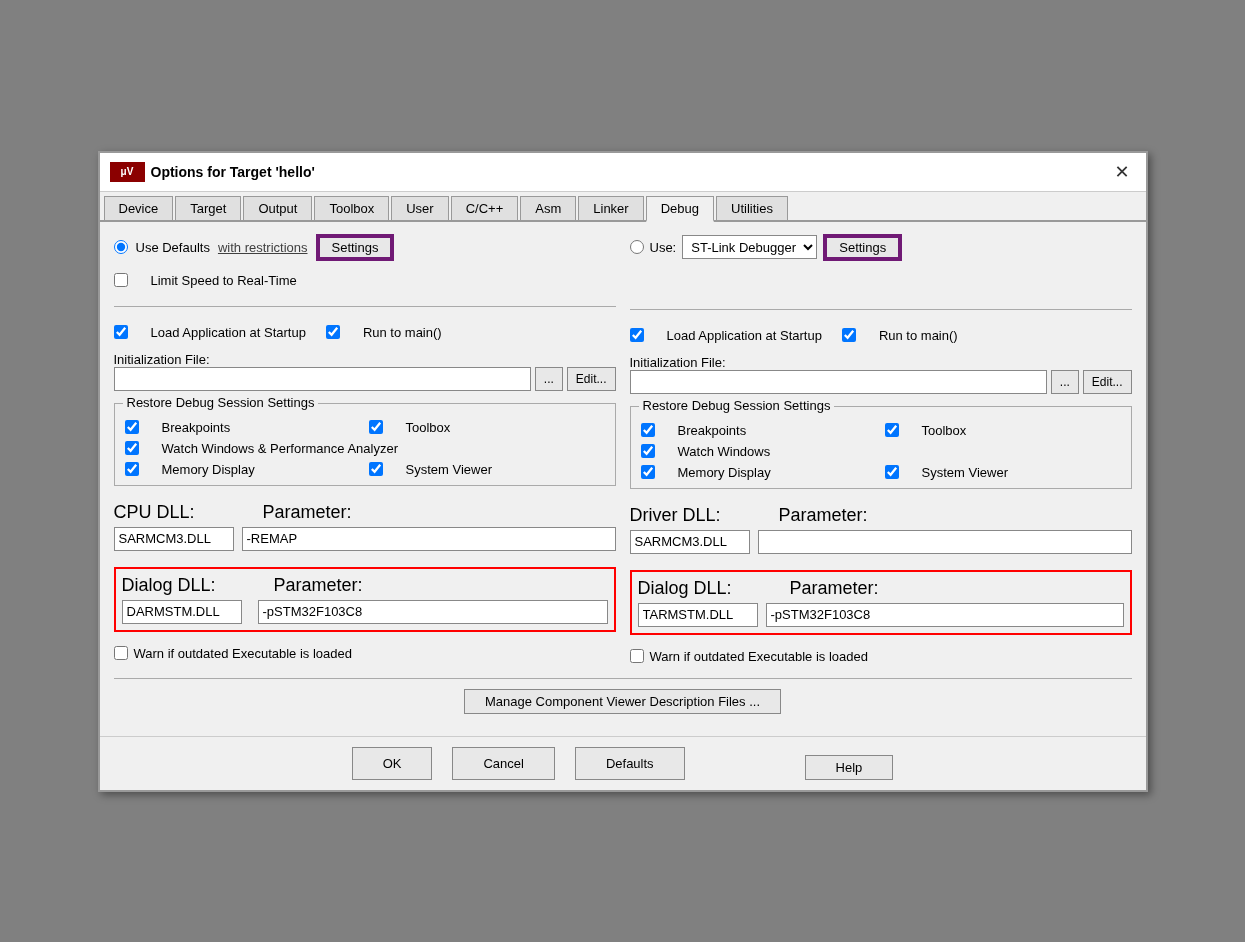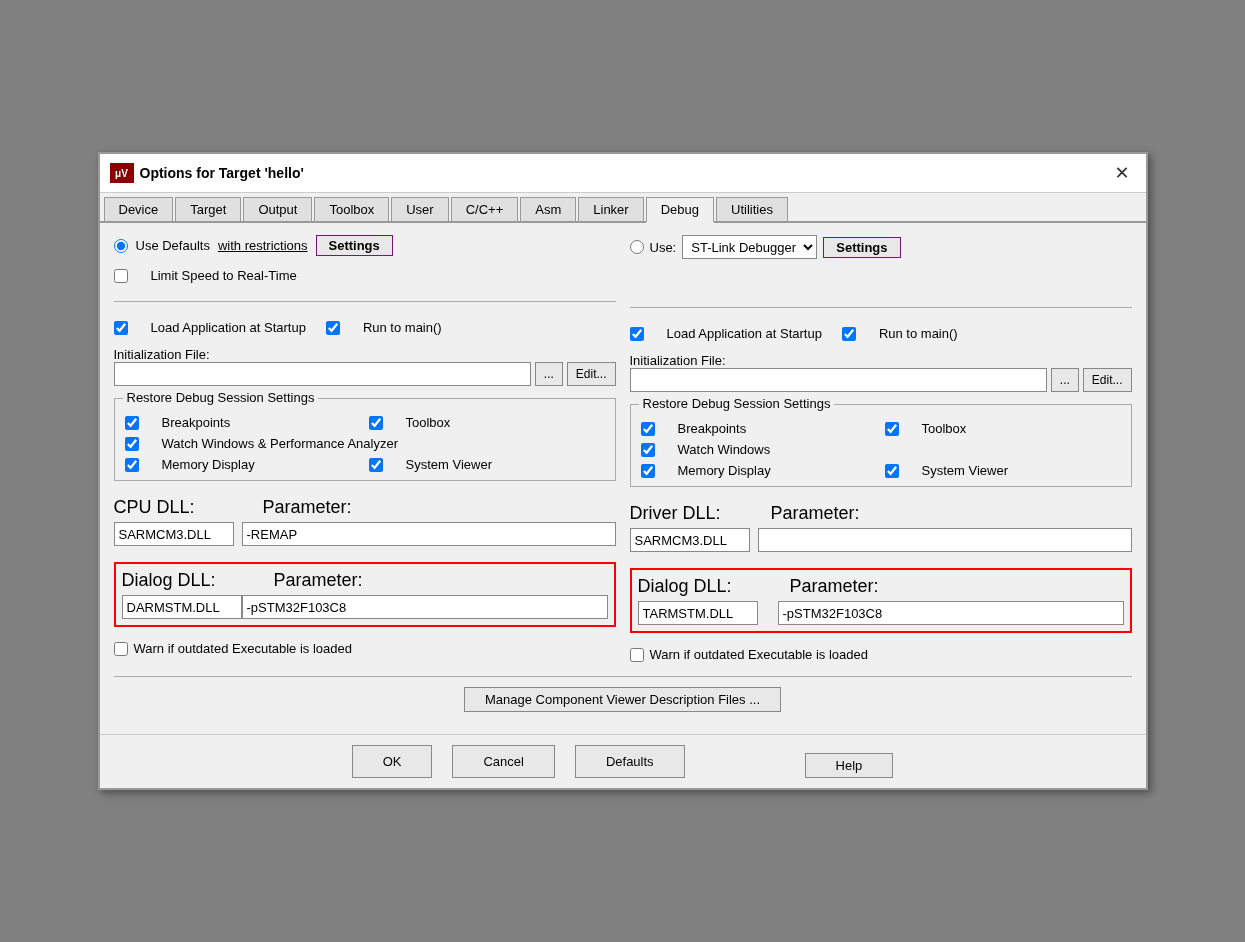--- a/index.html
+++ b/index.html
@@ -27,21 +27,21 @@
       border-bottom: 1px solid #ccc;
     }
     .title-bar-left {
       display: flex;
       align-items: center;
       gap: 6px;
       font-weight: bold;
       font-size: 14px;
     }
     .title-icon {
-      width: 24px;
+      width: 35px;
       height: 20px;
       background: #8B0000;
       display: inline-flex;
       align-items: center;
       justify-content: center;
       color: white;
       font-size: 10px;
       font-weight: bold;
     }
     .close-btn {
@@ -88,31 +88,30 @@
       flex-direction: column;
       gap: 8px;
     }
     .radio-row {
       display: flex;
       align-items: center;
       gap: 8px;
       margin-bottom: 4px;
     }
     .with-restrictions {
-      color: #000000;
+      color: #404040;
       text-decoration: underline;
       cursor: pointer;
     }
     .settings-btn {
       padding: 2px 12px;
-      border: 1px solid #701a75;
+      border: 4px solid #701a75;
       background: #e8e8e8;
       cursor: pointer;
       font-size: 13px;
-      font-weight: bold;
     }
     .checkbox-row {
       display: flex;
       align-items: center;
       gap: 23px;
     }
     .label-text {
       font-size: 13px;
     }
     .init-file-label {
@@ -323,21 +322,21 @@
             <input type="text" class="dll-input" value="SARMCM3.DLL" style="">
             <input type="text" class="param-input" value="-REMAP" style="">
           </div>
         </div>
 
         <div class="highlighted-section">
           <div style="display:flex; gap:8px; margin-bottom:4px;">
             <span class="dll-label">Dialog DLL:</span>
             <span class="dll-label" style="margin-left:50px;">Parameter:</span>
           </div>
-          <div style="display:flex; gap:0;">
+          <div style="display:flex; gap:16px;">
             <input type="text" class="dll-input" value="DARMSTM.DLL" style="">
             <input type="text" class="param-input" value="-pSTM32F103C8" style="">
           </div>
         </div>
 
         <div class="warn-row">
           <input type="checkbox" style="">
           <label class="label-text">Warn if outdated Executable is loaded</label>
         </div>
       </div>
@@ -396,36 +395,36 @@
               <label class="label-text">Memory Display</label>
             </div>
             <div class="checkbox-row">
               <input type="checkbox" checked="" style="">
               <label class="label-text">System Viewer</label>
             </div>
           </div>
         </div>
 
         <div class="dll-section">
-          <div style="display:flex; margin-bottom:4px;">
+          <div style="display:flex; gap:8px; margin-bottom:4px;">
             <span class="dll-label">Driver DLL:</span>
             <span class="dll-label" style="margin-left:50px;">Parameter:</span>
           </div>
           <div style="display:flex; gap:8px;">
             <input type="text" class="dll-input" value="SARMCM3.DLL" style="">
             <input type="text" class="param-input" value="" style="">
           </div>
         </div>
 
         <div class="highlighted-section">
           <div style="display:flex; gap:8px; margin-bottom:4px;">
             <span class="dll-label">Dialog DLL:</span>
             <span class="dll-label" style="margin-left:50px;">Parameter:</span>
           </div>
-          <div style="display:flex; gap:20px;">
+          <div style="display:flex; gap:8px;">
             <input type="text" class="dll-input" value="TARMSTM.DLL" style="">
             <input type="text" class="param-input" value="-pSTM32F103C8" style="">
           </div>
         </div>
 
         <div class="warn-row">
           <input type="checkbox" style="">
           <label class="label-text">Warn if outdated Executable is loaded</label>
         </div>
       </div>

